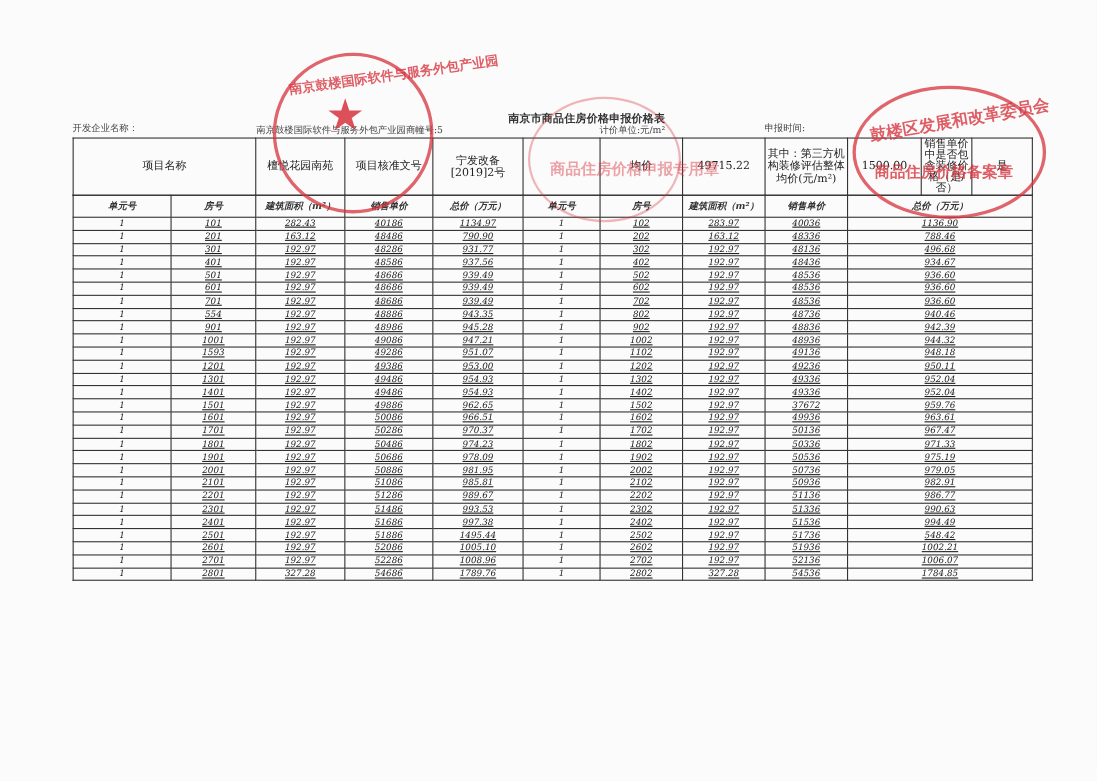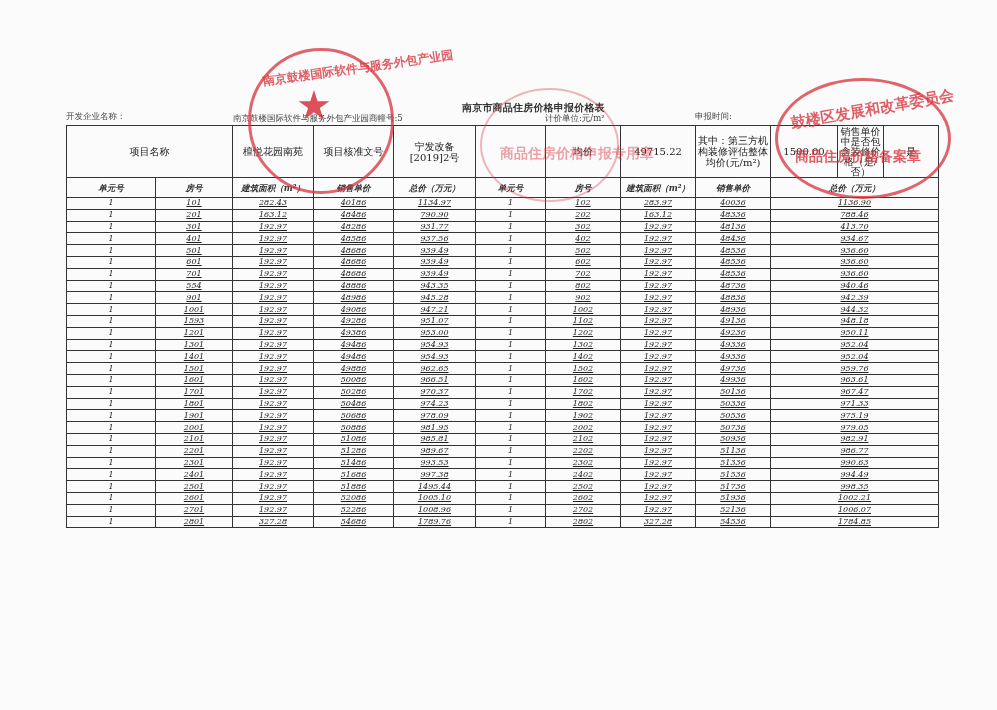--- a/index.html
+++ b/index.html
@@ -114,21 +114,21 @@
         <tr>
           <td><span>1</span></td>
           <td class="ul"><span>301</span></td>
           <td class="ul"><span>192.97</span></td>
           <td class="ul"><span>48286</span></td>
           <td class="ul"><span>931.77</span></td>
           <td><span>1</span></td>
           <td class="ul"><span>302</span></td>
           <td class="ul"><span>192.97</span></td>
           <td class="ul"><span>48136</span></td>
-          <td class="ul"><span>413.70</span></td>
+          <td class="ul"><span>496.68</span></td>
         </tr>
         <tr>
           <td><span>1</span></td>
           <td class="ul"><span>401</span></td>
           <td class="ul"><span>192.97</span></td>
           <td class="ul"><span>48586</span></td>
           <td class="ul"><span>937.56</span></td>
           <td><span>1</span></td>
           <td class="ul"><span>402</span></td>
           <td class="ul"><span>192.97</span></td>
@@ -257,21 +257,21 @@
         </tr>
         <tr>
           <td><span>1</span></td>
           <td class="ul"><span>1501</span></td>
           <td class="ul"><span>192.97</span></td>
           <td class="ul"><span>49886</span></td>
           <td class="ul"><span>962.65</span></td>
           <td><span>1</span></td>
           <td class="ul"><span>1502</span></td>
           <td class="ul"><span>192.97</span></td>
-          <td class="ul"><span>49736</span></td>
+          <td class="ul"><span>37672</span></td>
           <td class="ul"><span>959.76</span></td>
         </tr>
         <tr>
           <td><span>1</span></td>
           <td class="ul"><span>1601</span></td>
           <td class="ul"><span>192.97</span></td>
           <td class="ul"><span>50086</span></td>
           <td class="ul"><span>966.51</span></td>
           <td><span>1</span></td>
           <td class="ul"><span>1602</span></td>
@@ -378,21 +378,21 @@
         <tr>
           <td><span>1</span></td>
           <td class="ul"><span>2501</span></td>
           <td class="ul"><span>192.97</span></td>
           <td class="ul"><span>51886</span></td>
           <td class="ul"><span>1495.44</span></td>
           <td><span>1</span></td>
           <td class="ul"><span>2502</span></td>
           <td class="ul"><span>192.97</span></td>
           <td class="ul"><span>51736</span></td>
-          <td class="ul"><span>998.35</span></td>
+          <td class="ul"><span>548.42</span></td>
         </tr>
         <tr>
           <td><span>1</span></td>
           <td class="ul"><span>2601</span></td>
           <td class="ul"><span>192.97</span></td>
           <td class="ul"><span>52086</span></td>
           <td class="ul"><span>1005.10</span></td>
           <td><span>1</span></td>
           <td class="ul"><span>2602</span></td>
           <td class="ul"><span>192.97</span></td>

